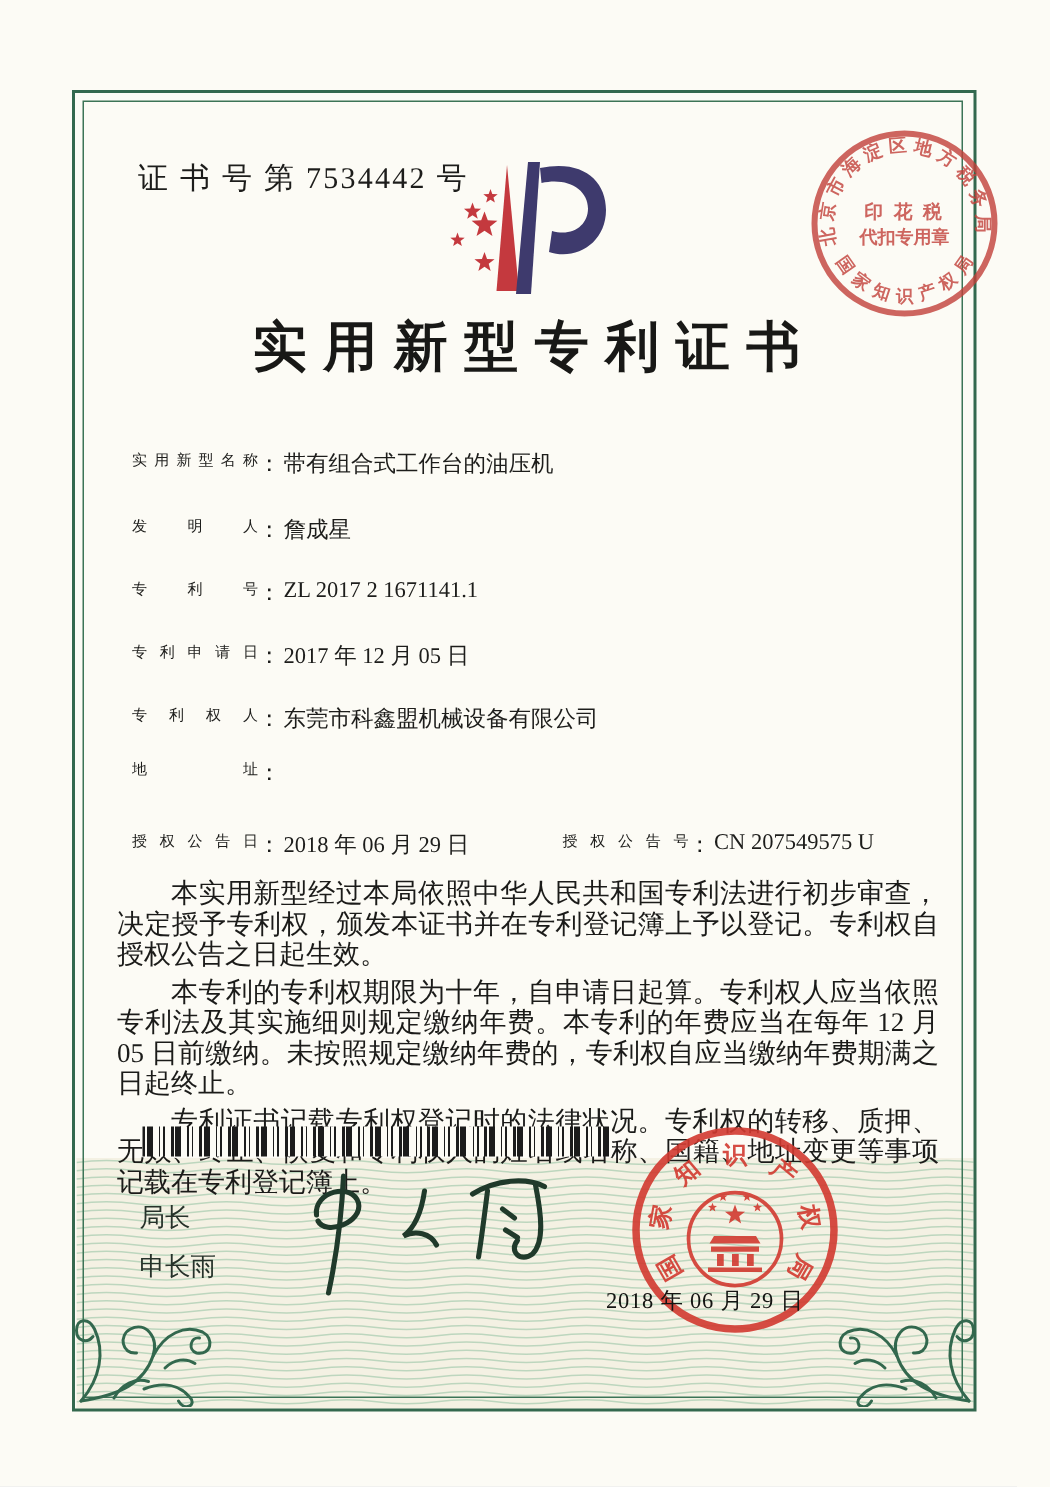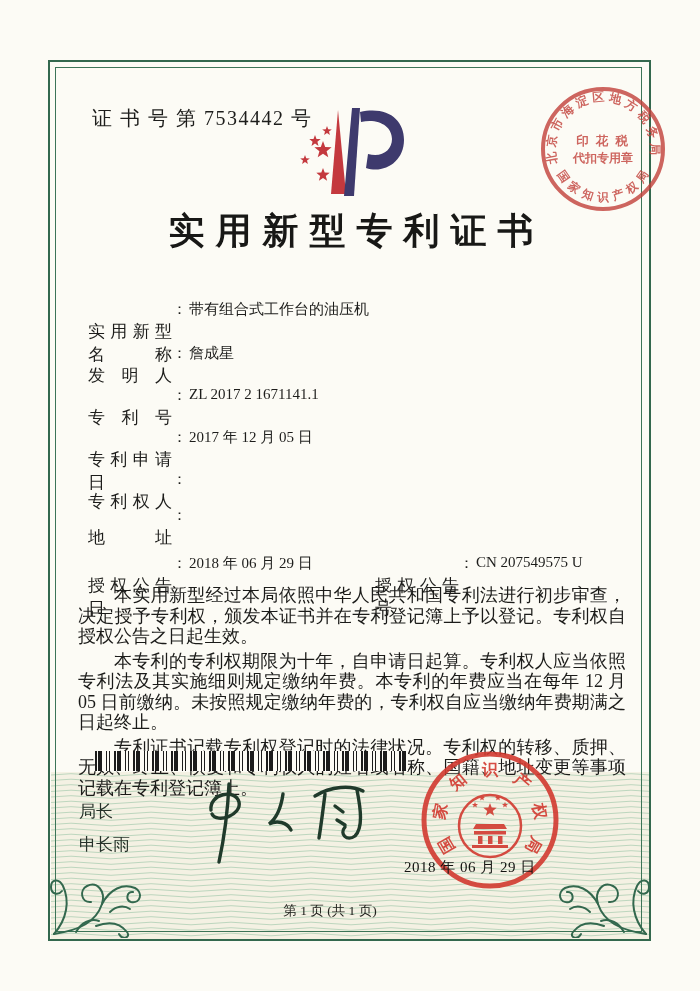--- a/index.html
+++ b/index.html
@@ -10,40 +10,40 @@
                border:2.5px solid #33684e;z-index:4;pointer-events:none;}
   .frame-inner{position:absolute;left:55px;top:67px;width:585px;height:863px;
                border:1px solid #3c7457;z-index:4;pointer-events:none;}
   .cert-no{position:absolute;left:92px;top:105px;font-size:20px;letter-spacing:1.5px;z-index:5;}
   .logo{position:absolute;left:290px;top:106px;width:122px;height:96px;z-index:5;}
   .title{position:absolute;left:0;right:0;top:207px;text-align:center;font-size:36px;
          letter-spacing:11px;font-weight:600;color:#181816;z-index:5;padding-left:13px;}
   
   .fields{position:absolute;left:88px;top:0;width:560px;z-index:5;}
   .row{position:absolute;left:0;display:flex;font-size:15px;}
-  .row .lab{display:inline-block;width:84px;text-align:justify;text-align-last:justify;font-size:17px;margin-top:20px;}
+  .row .lab{display:inline-block;width:84px;text-align:justify;text-align-last:justify;font-size:10px;}
   .row .colon{margin:0 2px 0 0;}
   .row .val{white-space:nowrap;}
   .addr-val{white-space:normal;width:440px;line-height:23px;}
   .grant-no{position:absolute;left:287px;top:0;display:flex;font-size:15px;}
   
   .paras{position:absolute;left:78px;top:585px;width:548px;z-index:5;
          font-size:18px;line-height:20.5px;text-align:justify;color:#1b1b19;}
   .paras p{margin:0 0 4px 0;text-indent:2em;}
   
   .barcode{position:absolute;left:95px;top:751px;width:313px;height:20px;z-index:6;
     background:repeating-linear-gradient(90deg,#1b1b1b 0 2px,#fcfbf5 2px 3px,#1b1b1b 3px 7px,
       #fcfbf5 7px 11px,#1b1b1b 11px 12px,#fcfbf5 12px 14px,#1b1b1b 14px 15px,#fcfbf5 15px 19px);}
   
   .wave-panel{position:absolute;left:51px;top:772px;width:598px;height:167px;z-index:1;
               background:#f4f1e3;}
   .flourish{position:absolute;z-index:5;}
   .flourish.left{left:50px;top:840px;}
   .flourish.right{left:545px;top:840px;transform:scaleX(-1);}
-  .commissioner{position:absolute;left:79px;z-index:6;font-family:"Liberation Sans","DejaVu Sans",sans-serif;
+  .commissioner{position:absolute;left:93px;z-index:6;font-family:"Liberation Sans","DejaVu Sans",sans-serif;
                 font-size:17px;color:#26322a;font-weight:500;}
   .sig{position:absolute;left:195px;top:772px;z-index:6;}
   .seal{position:absolute;left:418px;top:748px;z-index:6;opacity:.9;}
   .seal-date{position:absolute;left:404px;top:858px;z-index:7;font-size:15px;letter-spacing:.5px;color:#141412;}
   .stamp{position:absolute;left:536px;top:82px;width:134px;height:134px;z-index:6;opacity:.8;}
   .footer{position:absolute;left:240px;top:902px;width:180px;text-align:center;
           font-size:13.5px;z-index:6;color:#23231f;}
   .arc-t{font-size:12px;font-weight:600;}
   .arc-b{font-size:11.5px;font-weight:600;}
   .seal-arc{font-size:16px;font-weight:600;}
@@ -179,20 +179,21 @@
       <span class="val">ZL 2017 2 1671141.1</span>
     </div>
     <div class="row" style="top:428px">
       <span class="lab">专利申请日</span>
         <span class="colon">：</span>
       <span class="val">2017 年 12 月 05 日</span>
     </div>
     <div class="row" style="top:470px">
       <span class="lab">专利权人</span>
         <span class="colon">：</span>
+      <span class="val">东莞市科鑫盟机械设备有限公司</span>
     </div>
     <div class="row" style="top:506px">
       <span class="lab">地址</span>
         <span class="colon">：</span>
     </div>
     <div class="row" style="top:554px;width:560px">
       <span class="lab">授权公告日</span>
         <span class="colon">：</span>
       <span class="val">2018 年 06 月 29 日</span>
       <span class="grant-no">
@@ -251,15 +252,14 @@
         <rect x="56" y="83" width="32" height="3.5"></rect>
         <rect x="60" y="88" width="4.5" height="8"></rect>
         <rect x="70" y="88" width="4.5" height="8"></rect>
         <rect x="80" y="88" width="4.5" height="8"></rect>
         <rect x="54" y="97" width="36" height="3"></rect>
       </g>
     </g>
   </svg>
   <div class="seal-date">2018 年 06 月 29 日</div>
 
-  <div class="footer">第 1 页 (共 1 页)</div>
 
 </div>
 
 </body></html>

